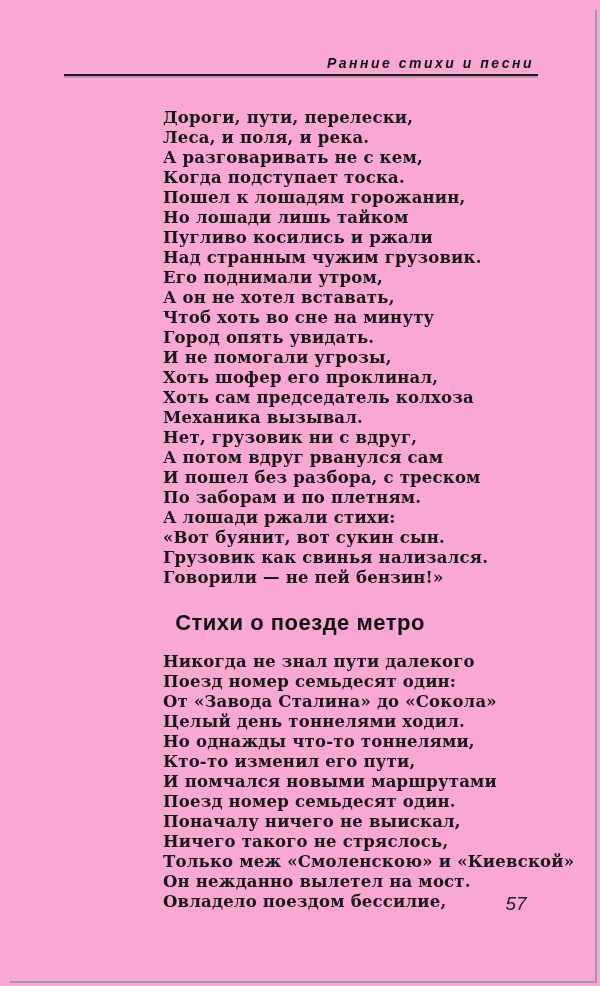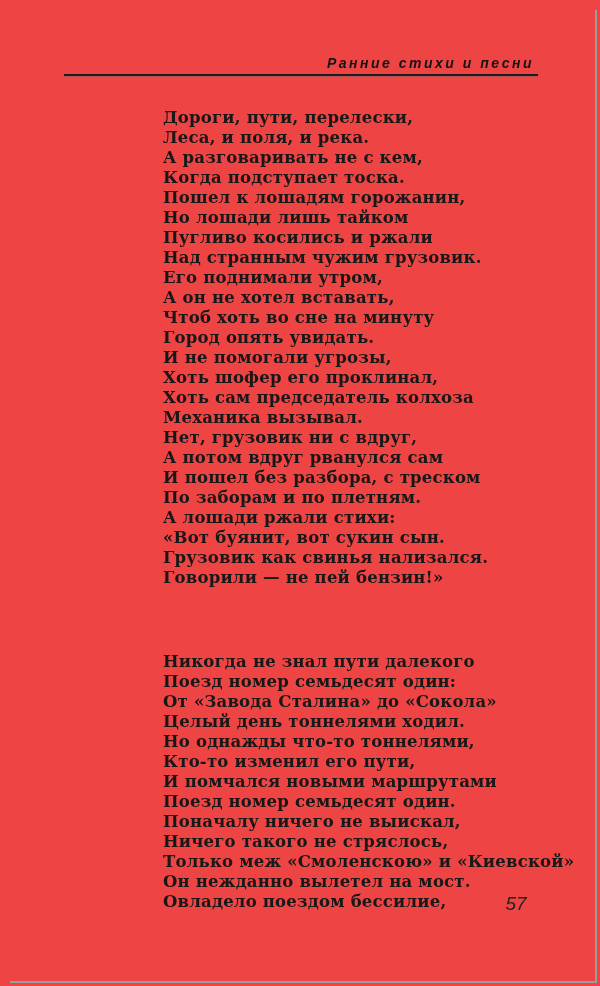--- a/index.html
+++ b/index.html
@@ -5,21 +5,21 @@
 <style>
   html, body {
     margin: 0;
     padding: 0;
     background: #ffffff;
   }
   .page {
     position: relative;
     width: 600px;
     height: 986px;
-    background: #ef4444;
+    background: #f9a8d4;
     overflow: hidden;
     color: #1a1a1a;
   }
   
   .edge-right {
     position: absolute;
     top: 10px;
     right: 3px;
     width: 2px;
     height: 973px;
@@ -127,20 +127,21 @@
       <div class="poem-line">Нет, грузовик ни с вдруг,</div>
       <div class="poem-line">А потом вдруг рванулся сам</div>
       <div class="poem-line">И пошел без разбора, с треском</div>
       <div class="poem-line">По заборам и по плетням.</div>
       <div class="poem-line">А лошади ржали стихи:</div>
       <div class="poem-line">«Вот буянит, вот сукин сын.</div>
       <div class="poem-line">Грузовик как свинья нализался.</div>
       <div class="poem-line">Говорили — не пей бензин!»</div>
     </div>
 
+  <div class="poem-title">Стихи о поезде метро</div>
 
   <div class="poem poem-second">
       <div class="poem-line">Никогда не знал пути далекого</div>
       <div class="poem-line">Поезд номер семьдесят один:</div>
       <div class="poem-line">От «Завода Сталина» до «Сокола»</div>
       <div class="poem-line">Целый день тоннелями ходил.</div>
       <div class="poem-line">Но однажды что-то тоннелями,</div>
       <div class="poem-line">Кто-то изменил его пути,</div>
       <div class="poem-line">И помчался новыми маршрутами</div>
       <div class="poem-line">Поезд номер семьдесят один.</div>

